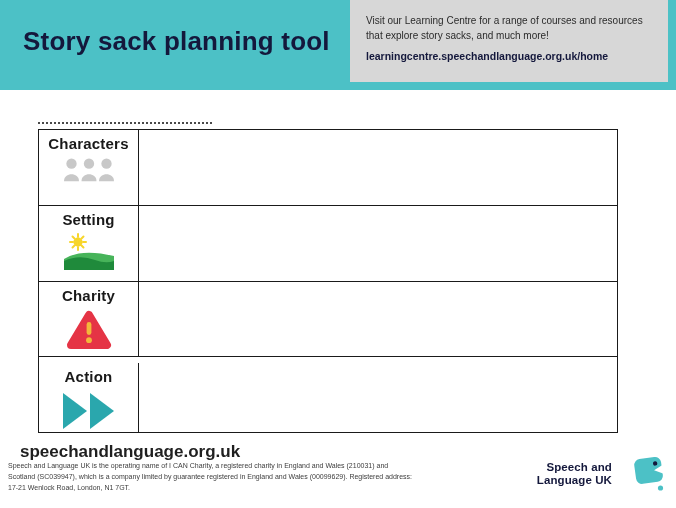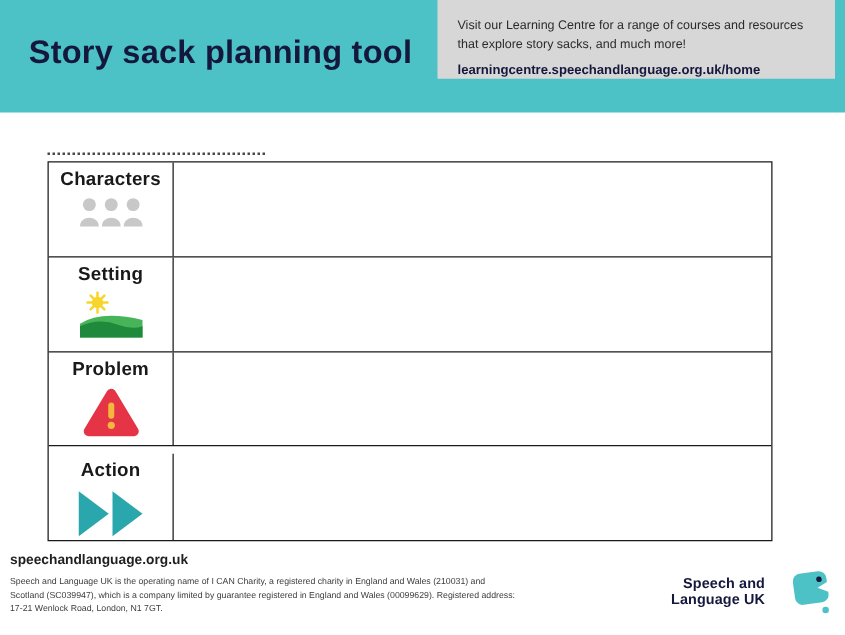--- a/index.html
+++ b/index.html
@@ -17,21 +17,21 @@
     background: #4CC1C6;
   }
   .title {
     position: absolute; left: 23px; top: 26px;
     margin: 0;
     font-size: 26px; font-weight: bold;
     color: #14183C; letter-spacing: 0.2px;
   }
   .info-box {
     position: absolute; left: 350px; top: 0;
-    width: 318px; height: 63px;
+    width: 318px; height: 82px;
     background: #D7D7D7;
     box-sizing: border-box;
     padding: 13px 15px 0 16px;
   }
   .info-text {
     margin: 0;
     font-size: 10px; line-height: 1.5;
     color: #2B2B2B;
   }
   .info-link {
@@ -60,23 +60,23 @@
     border-right: 1.5px solid #1a1a1a;
     box-sizing: border-box;
     display: flex; flex-direction: column; align-items: center;
     padding-top: 5px;
   }
   .row-label { font-size: 15px; font-weight: bold; color: #191919; letter-spacing: 0.2px; }
   .row-icon { margin-top: 5px; line-height: 0; }
   .content-cell { flex: 1; }
   
   .footer-site {
-    position: absolute; left: 8px; top: 442px;
+    position: absolute; left: 20px; top: 442px;
     margin: 0;
-    font-size: 11px; font-weight: bold; color: #1f1f1f;
+    font-size: 17px; font-weight: bold; color: #1f1f1f;
   }
   .footer-legal {
     position: absolute; left: 8px; top: 461px;
     margin: 0; width: 408px;
     font-size: 7px; line-height: 1.55; color: #3c3c3c;
   }
   .logo {
     position: absolute; right: 10px; top: 455px;
     display: flex; align-items: center; gap: 20px;
   }
@@ -142,21 +142,21 @@
             <path d="M1,37 V26 Q18,15 51,23 V37 Z" fill="#47B45A"></path>
             <path d="M1,37 V28 Q16,21 32,27 Q43,31 51,28 V37 Z" fill="#1F8A3B"></path>
           </svg>
         </span>
       </div>
       <div class="content-cell"></div>
     </div>
 
     <div class="prow">
       <div class="label-cell">
-        <span class="row-label">Problem</span>
+        <span class="row-label">Charity</span>
         <span class="row-icon">
           <svg width="46" height="41" viewBox="0 0 46 41">
             <path d="M23,6 L41,36 L5,36 Z" fill="#E53445" stroke="#E53445" stroke-width="8" stroke-linejoin="round"></path>
             <rect x="20.6" y="13" width="4.8" height="13" rx="2.4" fill="#F3B73B"></rect>
             <circle cx="23" cy="31.2" r="2.9" fill="#F3B73B"></circle>
           </svg>
         </span>
       </div>
       <div class="content-cell"></div>
     </div>

